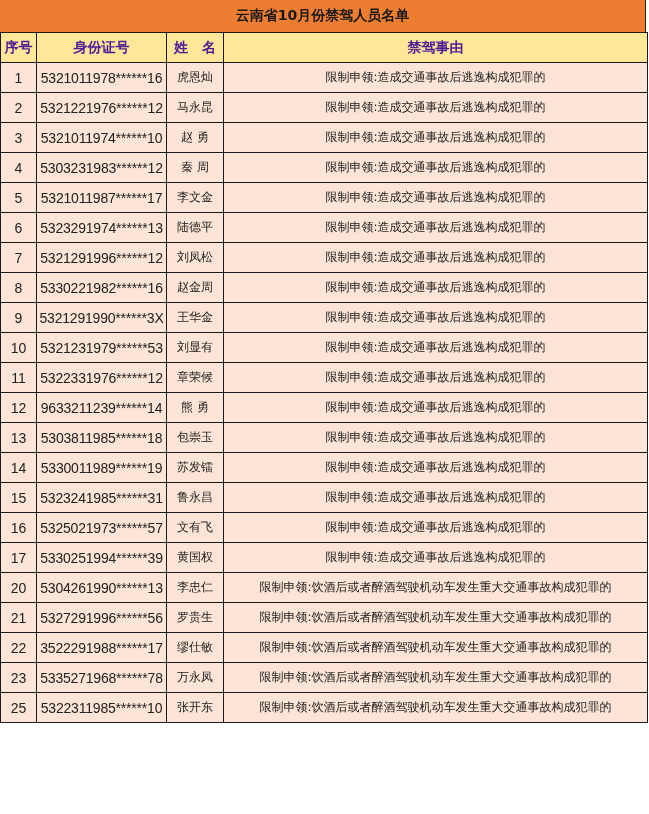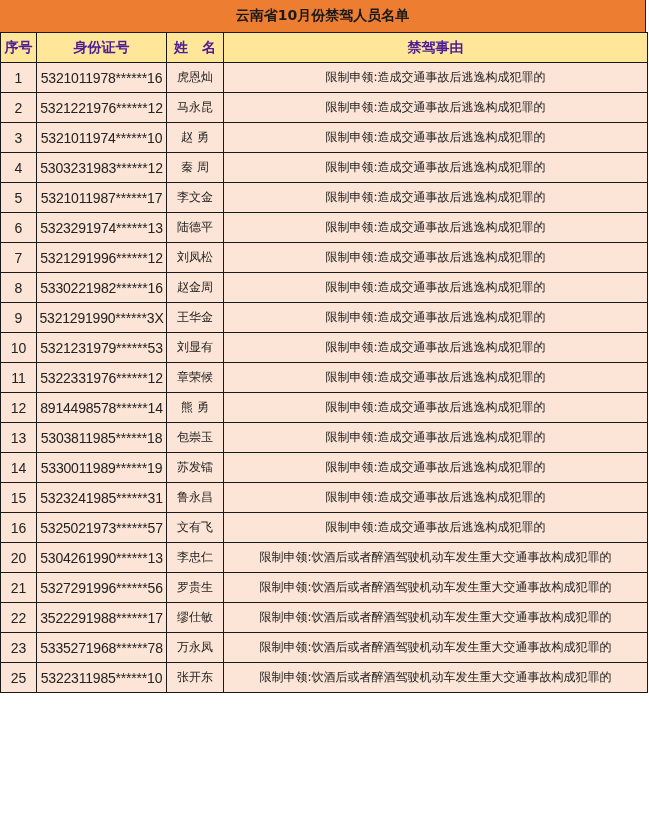--- a/index.html
+++ b/index.html
@@ -107,21 +107,21 @@
           <td class="c-reason-cell">限制申领:造成交通事故后逃逸构成犯罪的</td>
         </tr>
         <tr>
           <td class="c-no-cell">11</td>
           <td class="c-id-cell">5322331976******12</td>
           <td class="c-name-cell">章荣候</td>
           <td class="c-reason-cell">限制申领:造成交通事故后逃逸构成犯罪的</td>
         </tr>
         <tr>
           <td class="c-no-cell">12</td>
-          <td class="c-id-cell">8914498578******14</td>
+          <td class="c-id-cell">9633211239******14</td>
           <td class="c-name-cell">熊 勇</td>
           <td class="c-reason-cell">限制申领:造成交通事故后逃逸构成犯罪的</td>
         </tr>
         <tr>
           <td class="c-no-cell">13</td>
           <td class="c-id-cell">5303811985******18</td>
           <td class="c-name-cell">包崇玉</td>
           <td class="c-reason-cell">限制申领:造成交通事故后逃逸构成犯罪的</td>
         </tr>
         <tr>
@@ -133,20 +133,26 @@
         <tr>
           <td class="c-no-cell">15</td>
           <td class="c-id-cell">5323241985******31</td>
           <td class="c-name-cell">鲁永昌</td>
           <td class="c-reason-cell">限制申领:造成交通事故后逃逸构成犯罪的</td>
         </tr>
         <tr>
           <td class="c-no-cell">16</td>
           <td class="c-id-cell">5325021973******57</td>
           <td class="c-name-cell">文有飞</td>
+          <td class="c-reason-cell">限制申领:造成交通事故后逃逸构成犯罪的</td>
+        </tr>
+        <tr>
+          <td class="c-no-cell">17</td>
+          <td class="c-id-cell">5330251994******39</td>
+          <td class="c-name-cell">黄国权</td>
           <td class="c-reason-cell">限制申领:造成交通事故后逃逸构成犯罪的</td>
         </tr>
         <tr>
           <td class="c-no-cell">20</td>
           <td class="c-id-cell">5304261990******13</td>
           <td class="c-name-cell">李忠仁</td>
           <td class="c-reason-cell">限制申领:饮酒后或者醉酒驾驶机动车发生重大交通事故构成犯罪的</td>
         </tr>
         <tr>
           <td class="c-no-cell">21</td>

